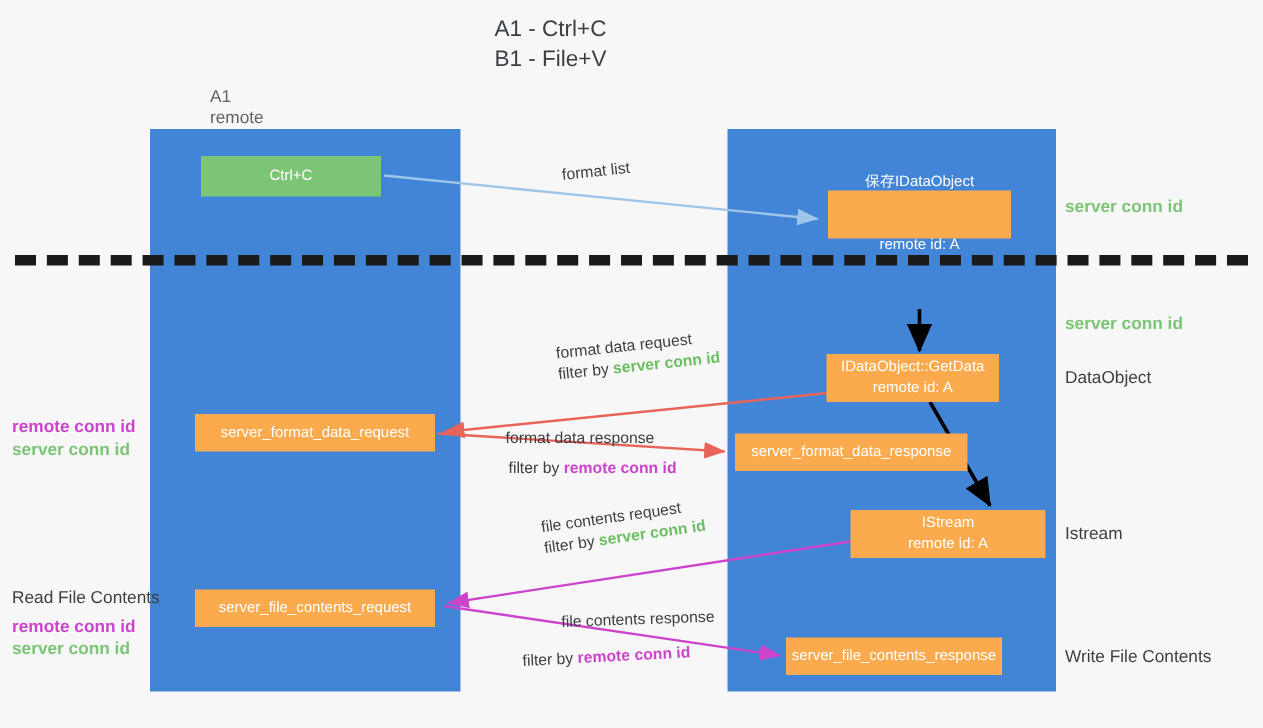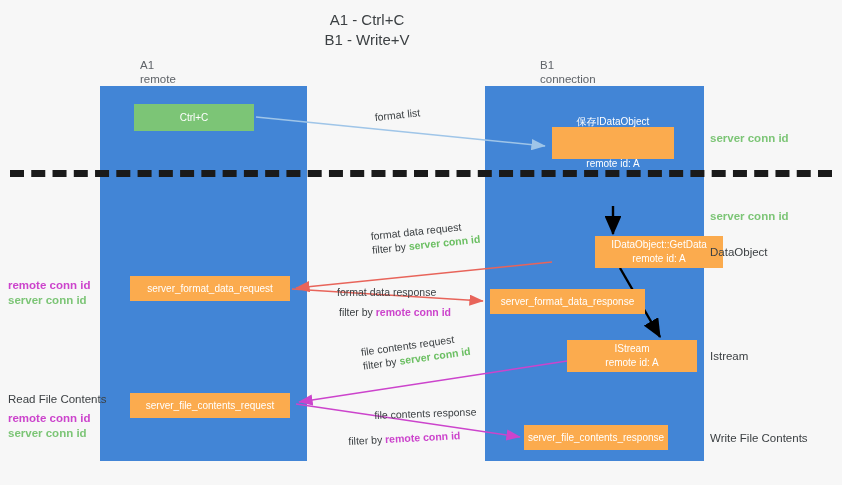--- a/index.html
+++ b/index.html
@@ -58,30 +58,26 @@
   svg.overlay{position:absolute;left:0;top:0;width:842px;height:485px;
     pointer-events:none;overflow:visible;}
 </style>
 </head>
 <body>
 
 <div id="stage">
 
   <div class="abs title">
     <div>A1 - Ctrl+C</div>
-    <div>B1 - Write+V</div>
+    <div>B1 - File+V</div>
   </div>
 
   <div class="abs lane-head" style="left:140px;top:58px;width:110px;">
     <div>A1</div>
     <div>remote</div>
-  </div>
-  <div class="abs lane-head" style="left:540px;top:58px;width:110px;">
-    <div>B1</div>
-    <div>connection</div>
   </div>
 
   <div class="abs lane" style="left:100px;top:86px;width:207px;height:375px;"></div>
   <div class="abs lane" style="left:485px;top:86px;width:219px;height:375px;"></div>
 
   <svg class="overlay">
     <defs>
       <marker id="ah-blue" markerWidth="9" markerHeight="7" refX="8.5" refY="3.5" orient="auto">
         <polygon points="0 0, 9 3.5, 0 7" fill="#9fc5e8"></polygon>
       </marker>
@@ -124,21 +120,21 @@
   <div class="abs node orange" style="left:130px;top:393px;width:160px;height:25px;">
     <span>server_file_contents_request</span>
   </div>
 
   <div class="abs node orange" style="left:552px;top:127px;width:122px;height:32px;gap:28px;">
     <span>保存IDataObject</span>
     <span>remote id: A</span>
   </div>
 
 
-  <div class="abs node orange" style="left:551px;top:236px;width:128px;height:32px;margin-left:44px;">
+  <div class="abs node orange" style="left:551px;top:236px;width:115px;height:32px;">
     <span>IDataObject::GetData</span>
     <span>remote id: A</span>
   </div>
 
   <div class="abs node orange" style="left:490px;top:289px;width:155px;height:25px;">
     <span>server_format_data_response</span>
   </div>
 
   <div class="abs node orange" style="left:567px;top:340px;width:130px;height:32px;">
     <span>IStream</span>

